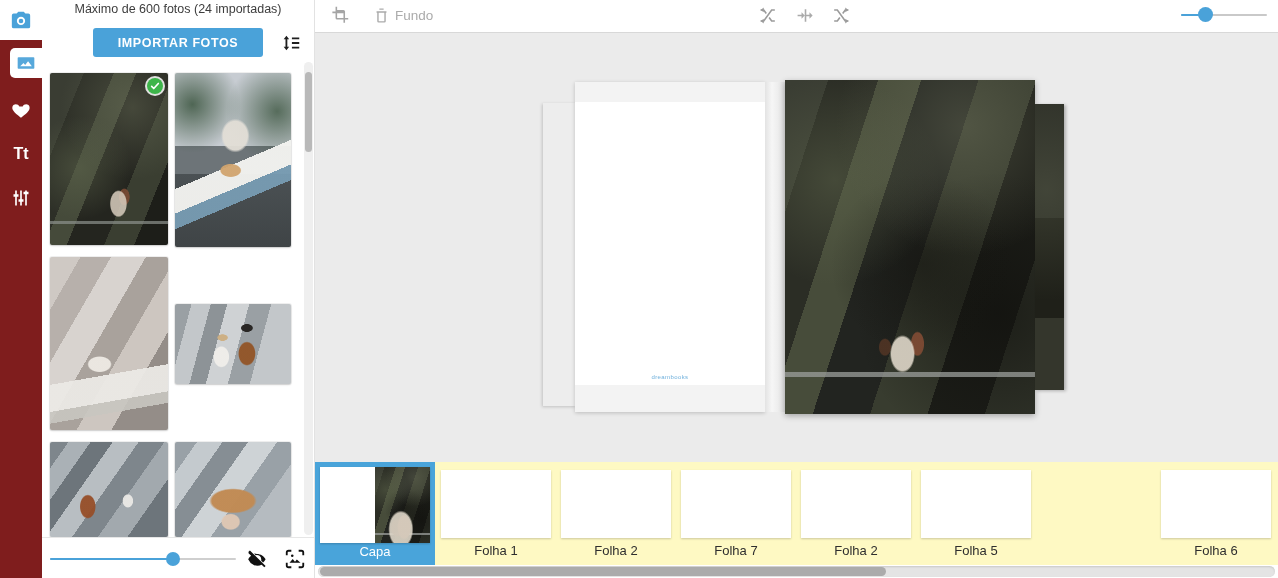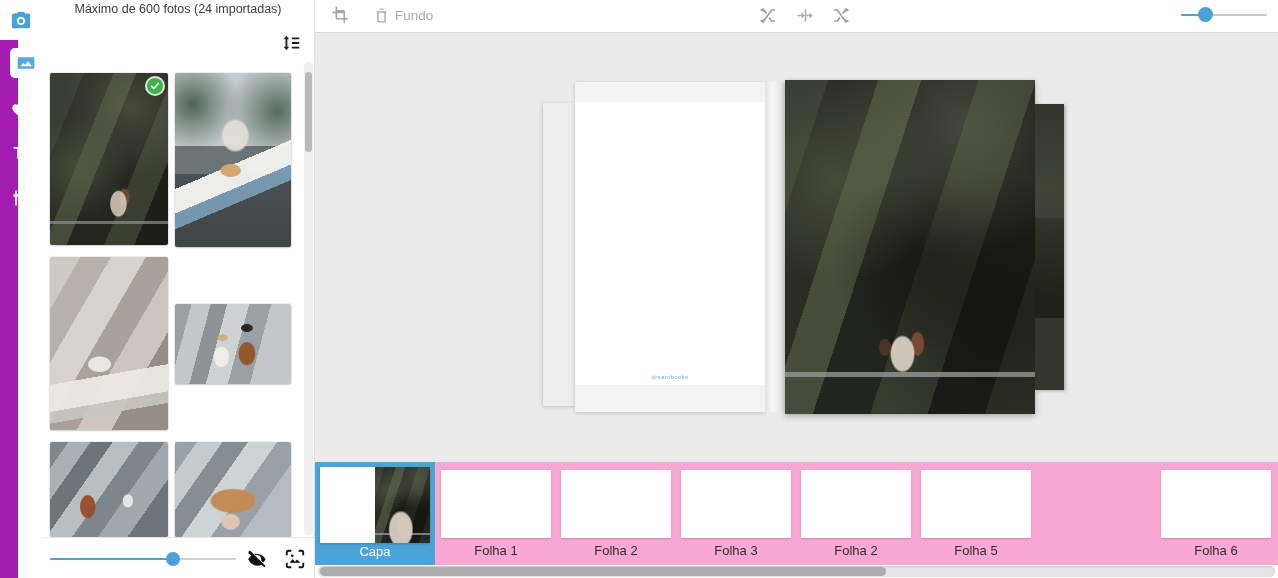--- a/index.html
+++ b/index.html
@@ -4,21 +4,21 @@
 <style>
   * { margin:0; padding:0; box-sizing:border-box; }
   html,body { width:1278px; height:578px; overflow:hidden; background:#fff;
     font-family:"Liberation Sans", sans-serif; }
   .app { position:relative; width:1278px; height:578px; background:#fff; }
 
   
   .rail { position:absolute; left:0; top:0; width:42px; height:578px; background:#fff; }
   .camera-slot { position:absolute; left:0; top:0; width:42px; height:40px;
     display:flex; align-items:center; justify-content:center; }
-  .rail-col { position:absolute; left:0; top:40px; width:18px; height:538px; background:#a21caf; }
+  .rail-col { position:absolute; left:0; top:40px; width:42px; height:538px; background:#7f1d1d; }
   .rail-item { position:absolute; left:0; width:42px; height:34px; display:flex;
     align-items:center; justify-content:center; color:#fff; cursor:pointer; }
   .rail-item.active { left:10px; width:32px; height:30px; background:#fff;
     border-radius:5px 0 0 5px; color:#57a8db; }
   .tt-label { font-weight:bold; font-size:16px; letter-spacing:0; }
 
   
   .photo-panel { position:absolute; left:42px; top:0; width:273px; height:578px;
     background:#fff; border-right:1px solid #e2e2e2; }
   .limit-text { position:absolute; top:2px; left:0; width:100%; text-align:center;
@@ -123,21 +123,21 @@
       linear-gradient(108deg, #3a3d33 0 12%, #2b2d25 12% 26%, #474c3a 26% 38%, #222420 38% 54%, #383c2f 54% 70%, #1c1d18 70% 86%, #31342a 86%),
       #282a22; }
   .flap-right { position:absolute; left:720px; top:71px; width:29px; height:286px;
     box-shadow:2px 1px 3px rgba(0,0,0,.25);
     background:
       radial-gradient(circle at 40% 30%, rgba(95,100,80,.4), transparent 55%),
       linear-gradient(to bottom, #2e3028 0 40%, #1f2019 40% 75%, #34362c 75%),
       #2a2c24; }
 
   
-  .filmstrip { position:absolute; left:0; top:462px; width:963px; height:103px; background:#f9a8d4; }
+  .filmstrip { position:absolute; left:0; top:462px; width:963px; height:103px; background:#fef9c3; }
   .page-cell { position:absolute; top:0; height:103px; width:120px; cursor:pointer; }
   .page-cell.selected { background:#49a4da; }
   .page-thumb { position:absolute; left:5px; top:8px; width:110px; height:68px; background:#fff;
     box-shadow:0 1px 2px rgba(0,0,0,.2); display:flex; overflow:hidden; }
   .page-cell.selected .page-thumb { top:5px; height:76px; }
   .page-label { position:absolute; left:0; bottom:7px; width:100%; text-align:center;
     font-size:13px; color:#2e2e2e; }
   .page-cell.selected .page-label { color:#fff; bottom:6px; }
   .capa-left { width:50%; height:100%; background:#fff; }
   .capa-right { width:50%; height:100%; }
@@ -186,20 +186,21 @@
               <path d="M6 3v18M12 3v18M18 3v18"></path>
               <path d="M3 9h6M9 15h6M15 6h6" stroke-width="3"></path>
             </svg>
         </span>
       </div>
     </nav>
   </aside>
 
   <section class="photo-panel">
     <div class="limit-text">Máximo de 600 fotos (24 importadas)</div>
+    <button class="import-btn">IMPORTAR FOTOS</button>
     <span class="sort-icon">
       <svg width="22" height="22" viewBox="0 0 24 24" fill="#1f1f1f">
           <path d="M7 4 4 8h2v8H4l3 4 3-4H8V8h2L7 4zm6 2h8v2h-8V6zm0 5h8v2h-8v-2zm0 5h8v2h-8v-2z"></path>
         </svg>
     </span>
 
     <div class="thumb p1" style="left:8px; top:73px; width:118px; height:172px;">
       <span class="badge">
         <svg width="10" height="10" viewBox="0 0 24 24" fill="none" stroke="#fff" stroke-width="4" stroke-linecap="round" stroke-linejoin="round">
             <path d="M4 13l5 5 11-12"></path>
@@ -300,21 +301,21 @@
       <div class="page-cell" style="left:121px;">
         <div class="page-thumb"></div>
         <div class="page-label">Folha 1</div>
       </div>
       <div class="page-cell" style="left:241px;">
         <div class="page-thumb"></div>
         <div class="page-label">Folha 2</div>
       </div>
       <div class="page-cell" style="left:361px;">
         <div class="page-thumb"></div>
-        <div class="page-label">Folha 3</div>
+        <div class="page-label">Folha 7</div>
       </div>
       <div class="page-cell" style="left:481px;">
         <div class="page-thumb"></div>
         <div class="page-label">Folha 2</div>
       </div>
       <div class="page-cell" style="left:601px;">
         <div class="page-thumb"></div>
         <div class="page-label">Folha 5</div>
       </div>
       <div class="page-cell" style="left:841px;">

